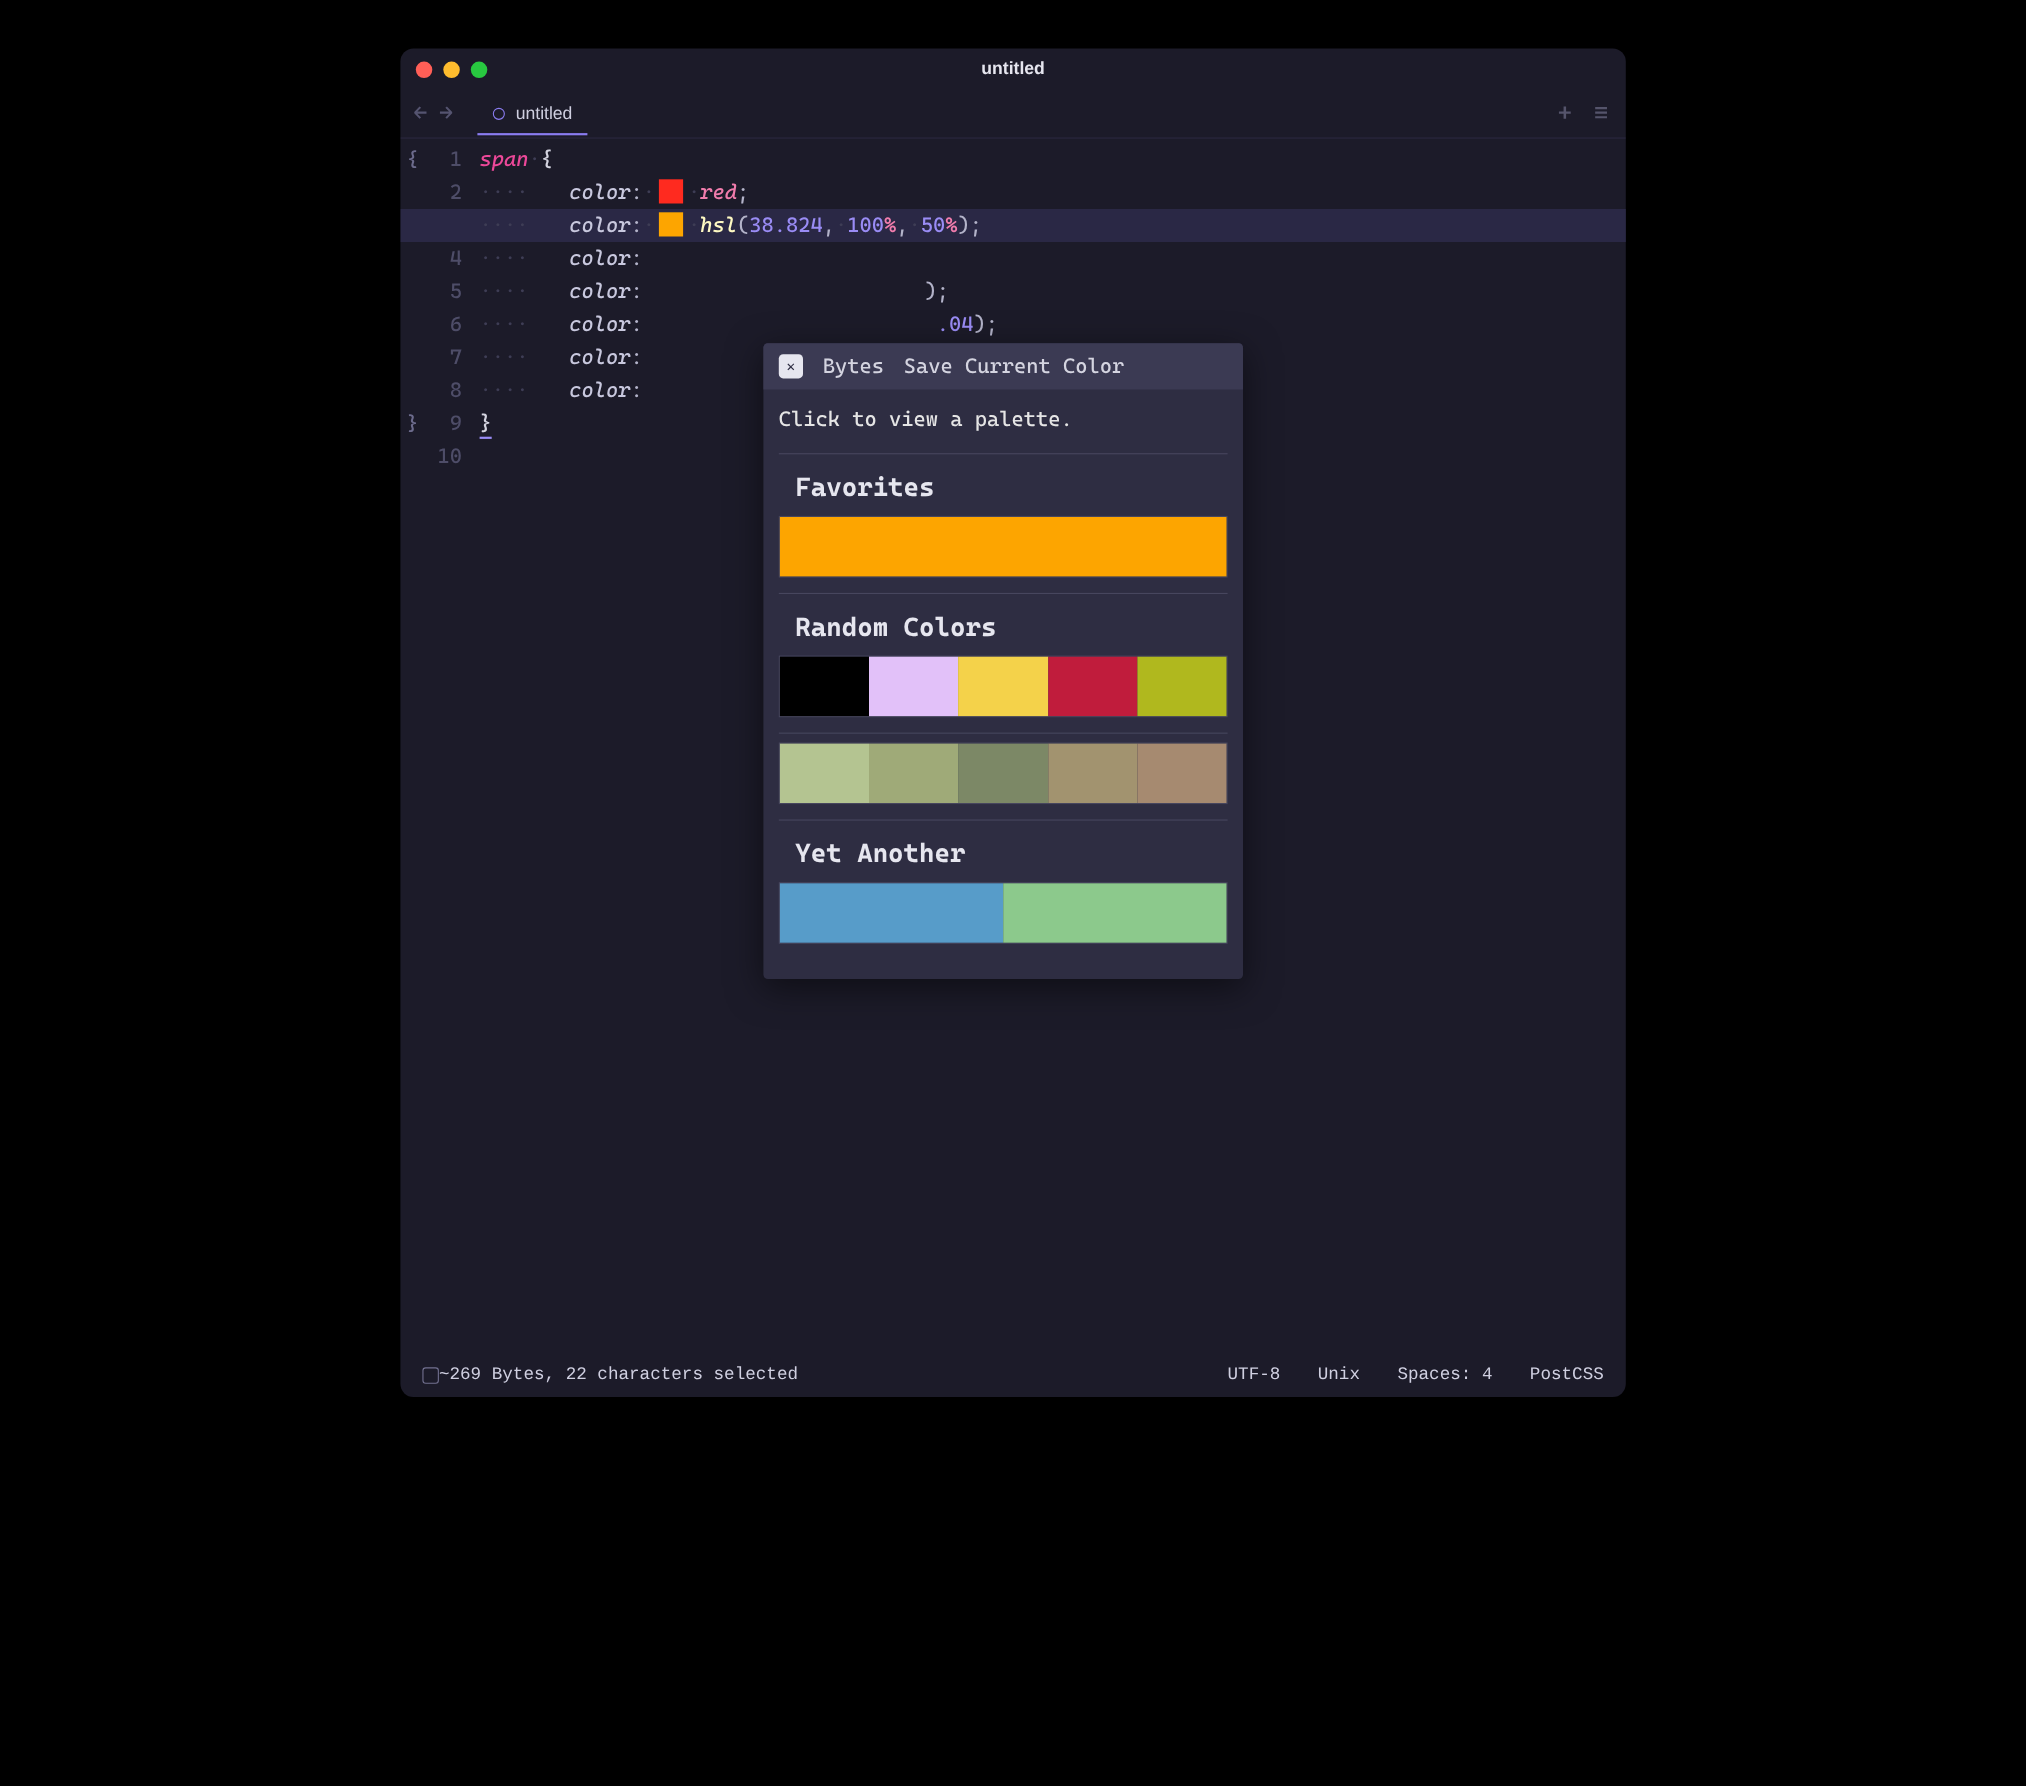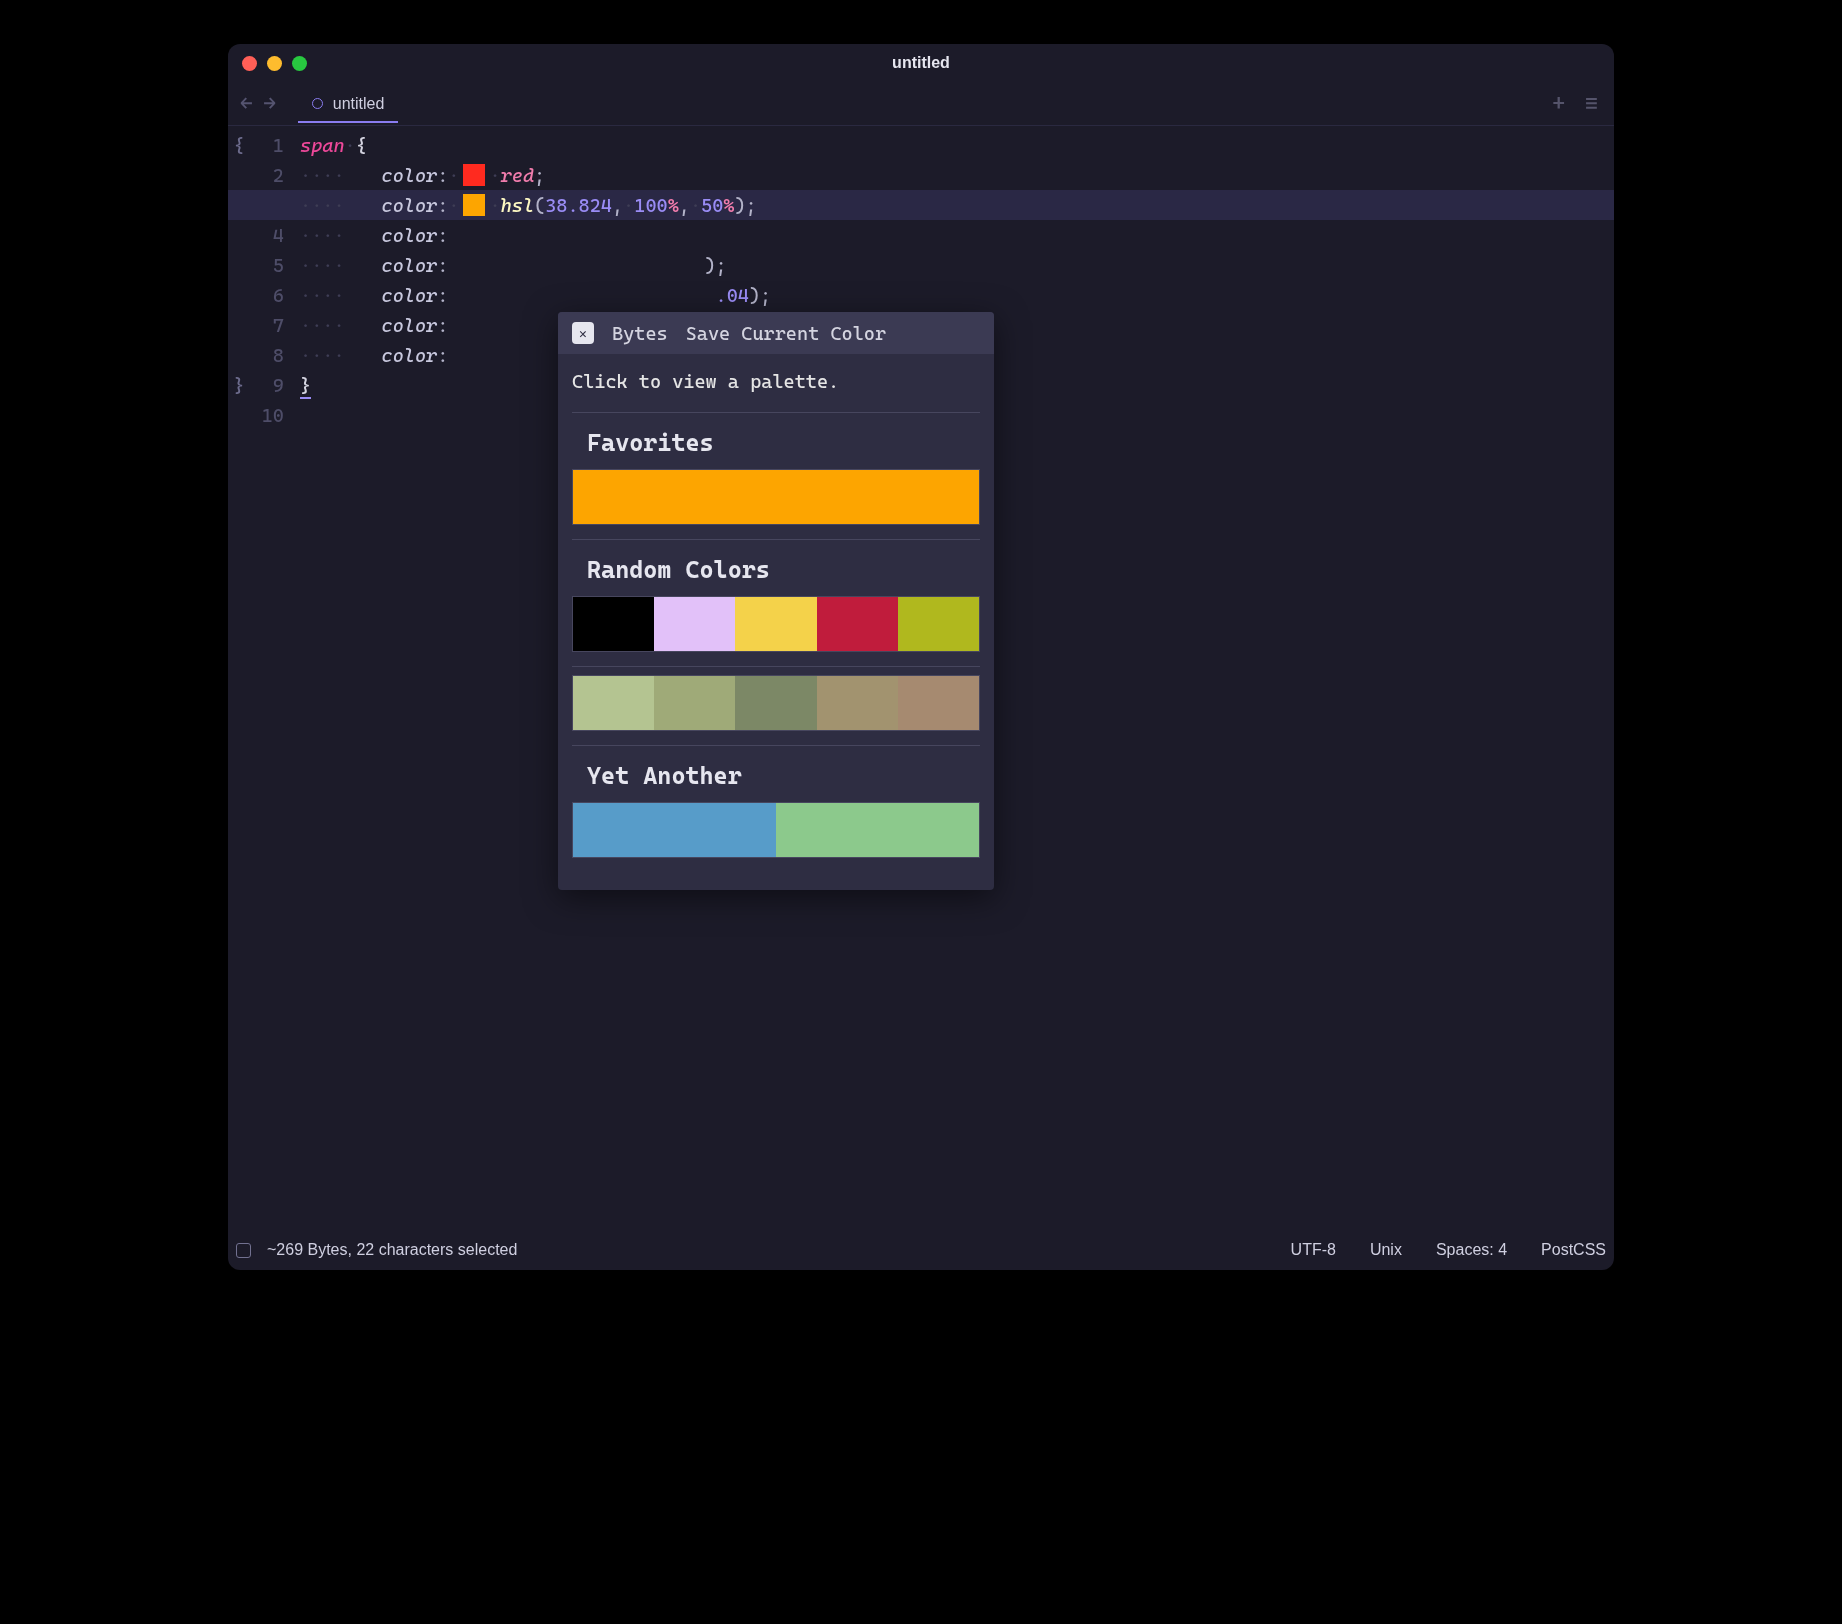--- a/index.html
+++ b/index.html
@@ -8,21 +8,21 @@
     font-family: ui-monospace, 'SF Mono', Monaco, 'Cascadia Code', monospace;
     font-size: 19px;
     color: #d4d4e0;
     display: flex;
     align-items: flex-start;
     justify-content: center;
     padding-top: 44px;
     min-height: 1624px;
   }
   .window {
-    width: 1386px;
+    width: 1114px;
     height: 1226px;
     background: #1c1b29;
     border-radius: 12px;
     box-shadow: 0 20px 60px rgba(0,0,0,0.6);
     display: flex;
     flex-direction: column;
     overflow: hidden;
     position: relative;
   }
   .titlebar {
@@ -207,25 +207,24 @@
     margin: 6px 14px 14px 14px;
     height: 56px;
     border: 1px solid #47465e;
   }
   .palette-color { flex: 1; }
 
   .statusbar {
     height: 40px;
     display: flex;
     align-items: center;
-    padding: 0 8px;
-    font-family: Liberation Sans, sans-serif;
+    padding: 0 20px;
+    font-family: Liberation Mono, monospace;
     font-size: 16px;
     color: #cfcfe0;
-    gap: 16px;
   }
   .status-icon {
     width: 15px; height: 15px;
     border: 1.5px solid #727190;
     border-radius: 3px;
   }
   .statusbar .right {
     margin-left: auto;
     display: flex;
     gap: 34px;

